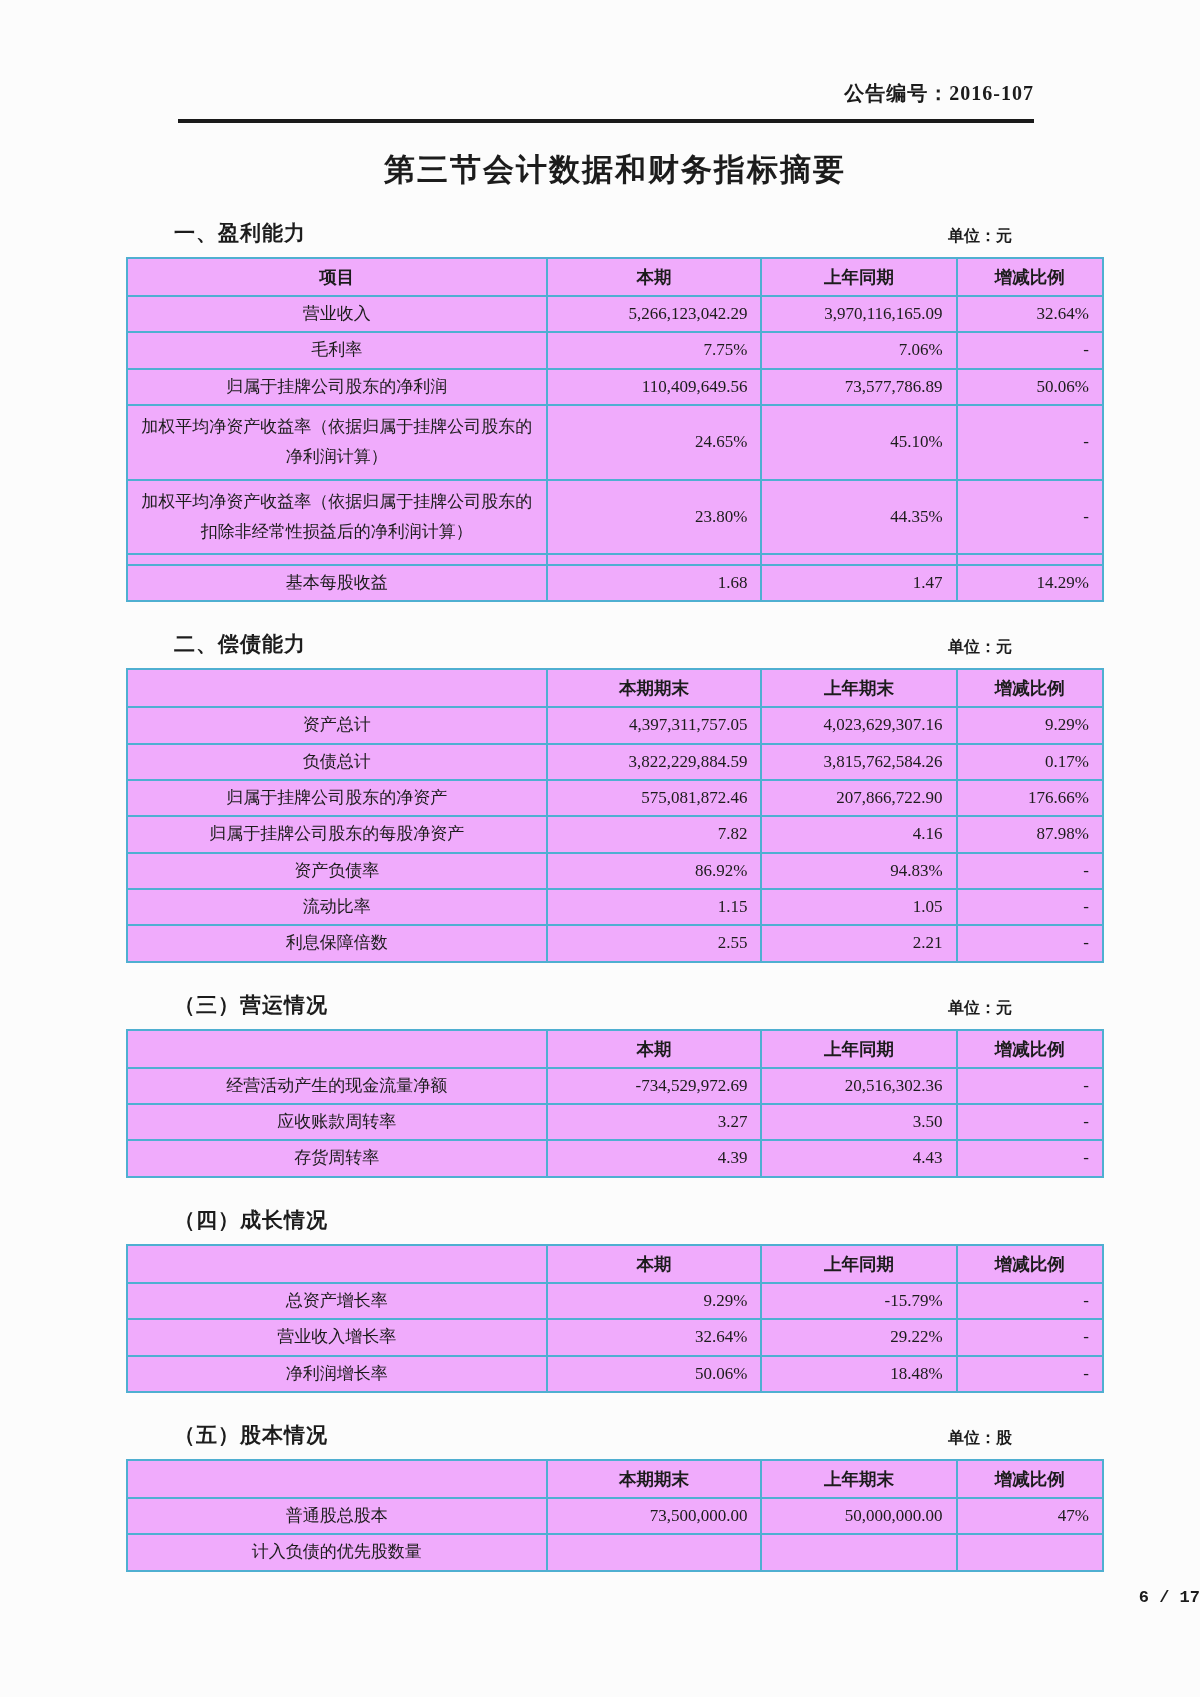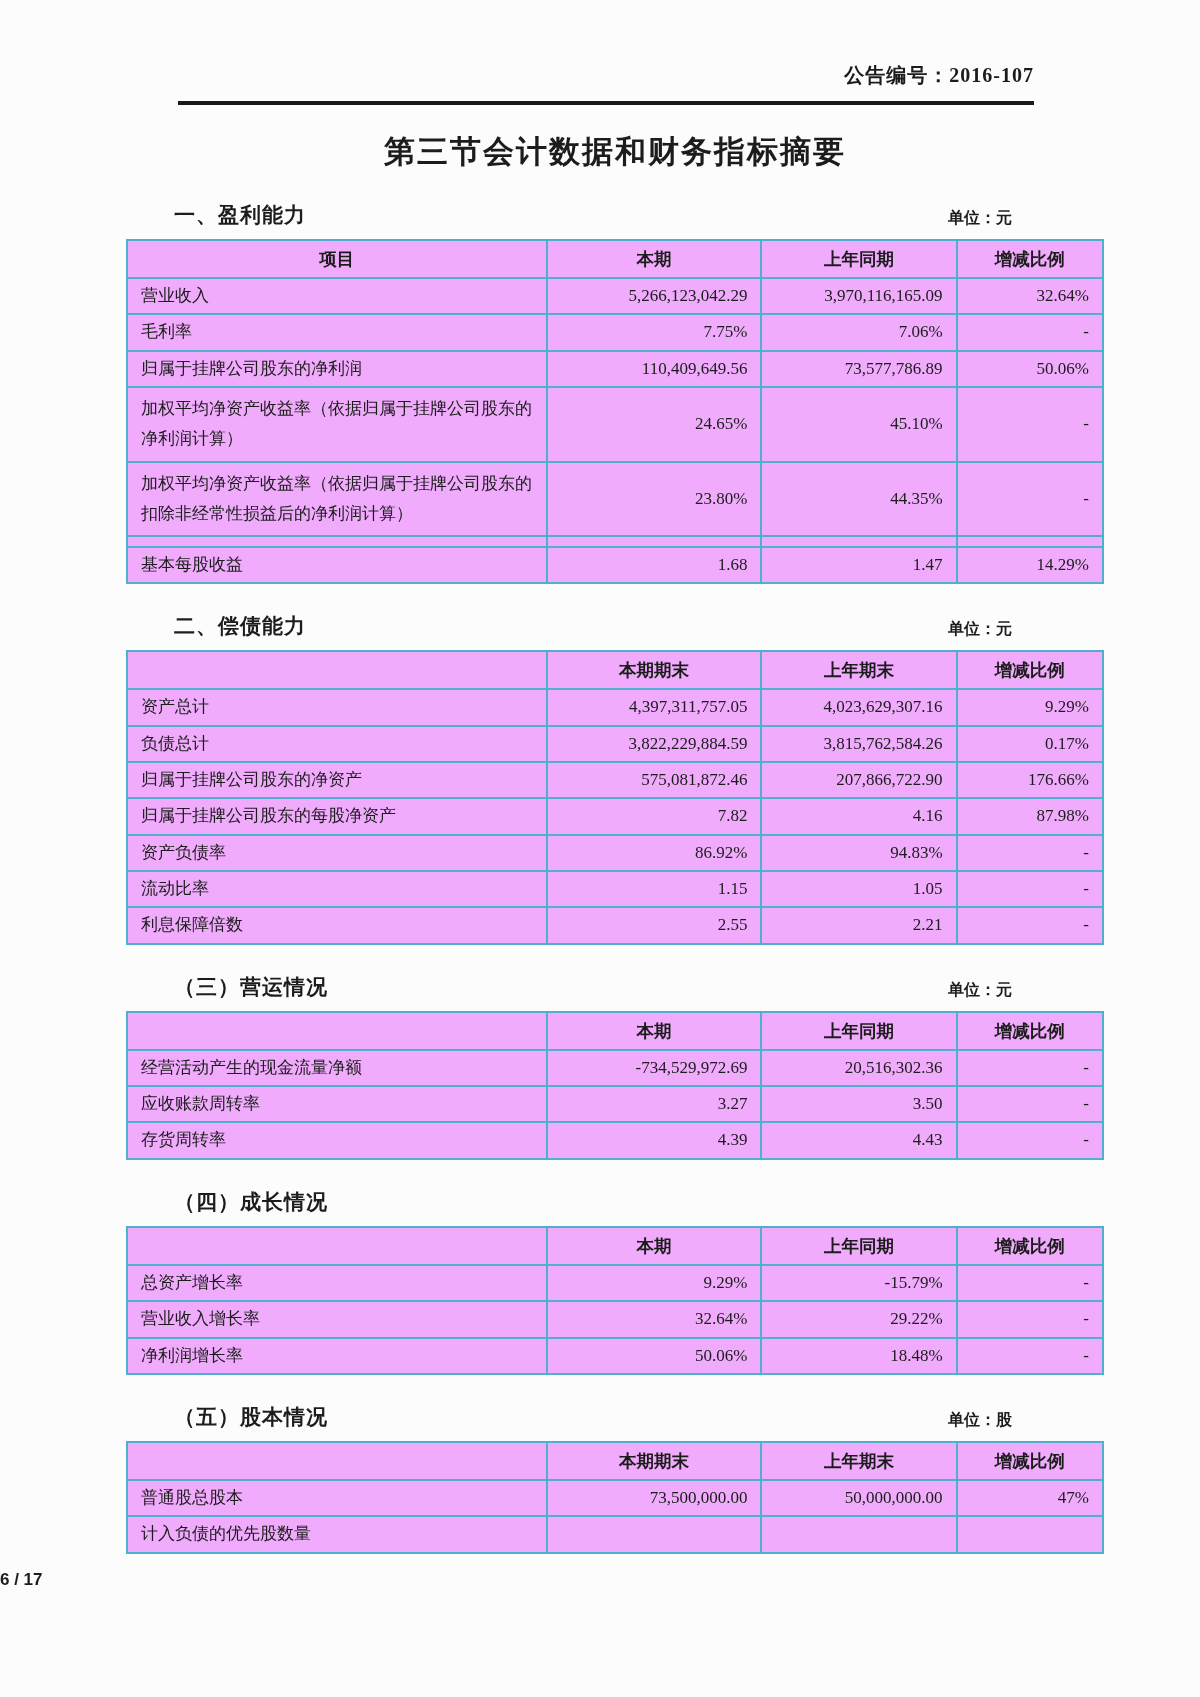--- a/index.html
+++ b/index.html
@@ -8,21 +8,21 @@
 
   .page {
     width: 1200px;
     height: 1697px;
     margin: 0 auto;
     background: #fcfcfc;
     color: #1c1c1c;
     overflow: hidden;
     position: relative;
   }
-  .content { padding: 62px 96px 0 126px; }
+  .content { padding: 80px 96px 0 126px; }
 
   .doc-number {
     text-align: right;
     padding-right: 70px;
     font-size: 20px;
     font-weight: bold;
     letter-spacing: 1px;
   }
   .rule {
     height: 4px;
@@ -70,33 +70,33 @@
   .data-table th, .data-table td {
     border: 2px solid #4fafd1;
   }
   .data-table th {
     font-weight: bold;
     text-align: center;
     padding: 6px 8px;
     font-size: 17.5px;
   }
   .data-table td { padding: 4px 13px; line-height: 1.55; }
-  .data-table td.label { text-align: left; }
+  .data-table td.label { text-align: center; }
   .data-table td.num  { text-align: right; }
   .data-table tr.double td { line-height: 1.78; padding: 6px 13px; }
   .data-table tr.thin td {
     height: 11px;
     padding: 0;
     border-top: 2px solid #96a9b1;
   }
 
   .footer {
-    text-align: left;
+    text-align: right;
     margin-top: 16px;
-    font-family: Liberation Sans, sans-serif;
+    font-family: Liberation Mono, monospace;
     font-weight: bold;
     font-size: 17px;
   }
 </style>
 </head>
 <body>
 
 <div class="page">
   <div class="content">
 

